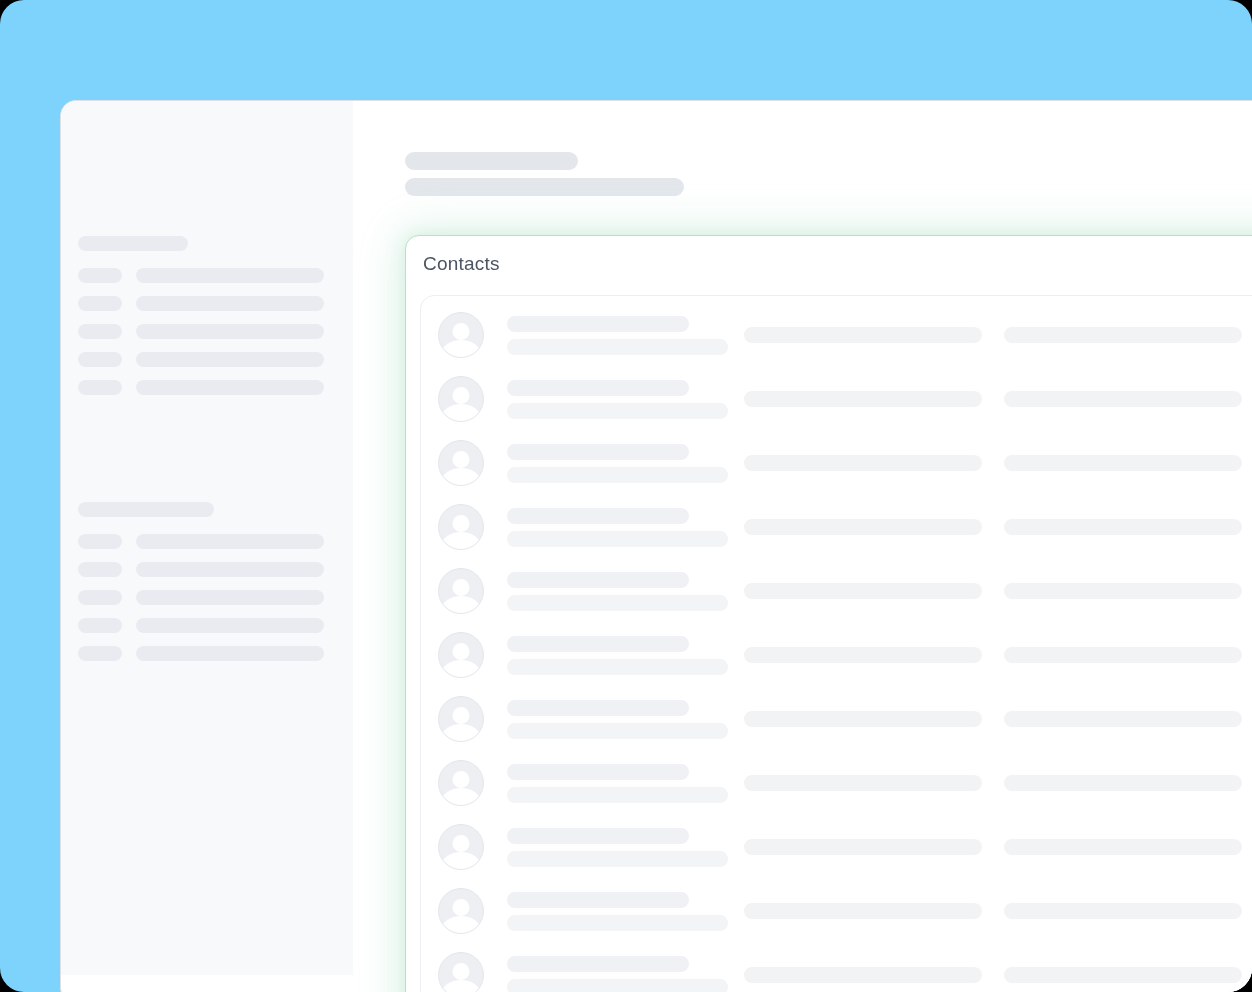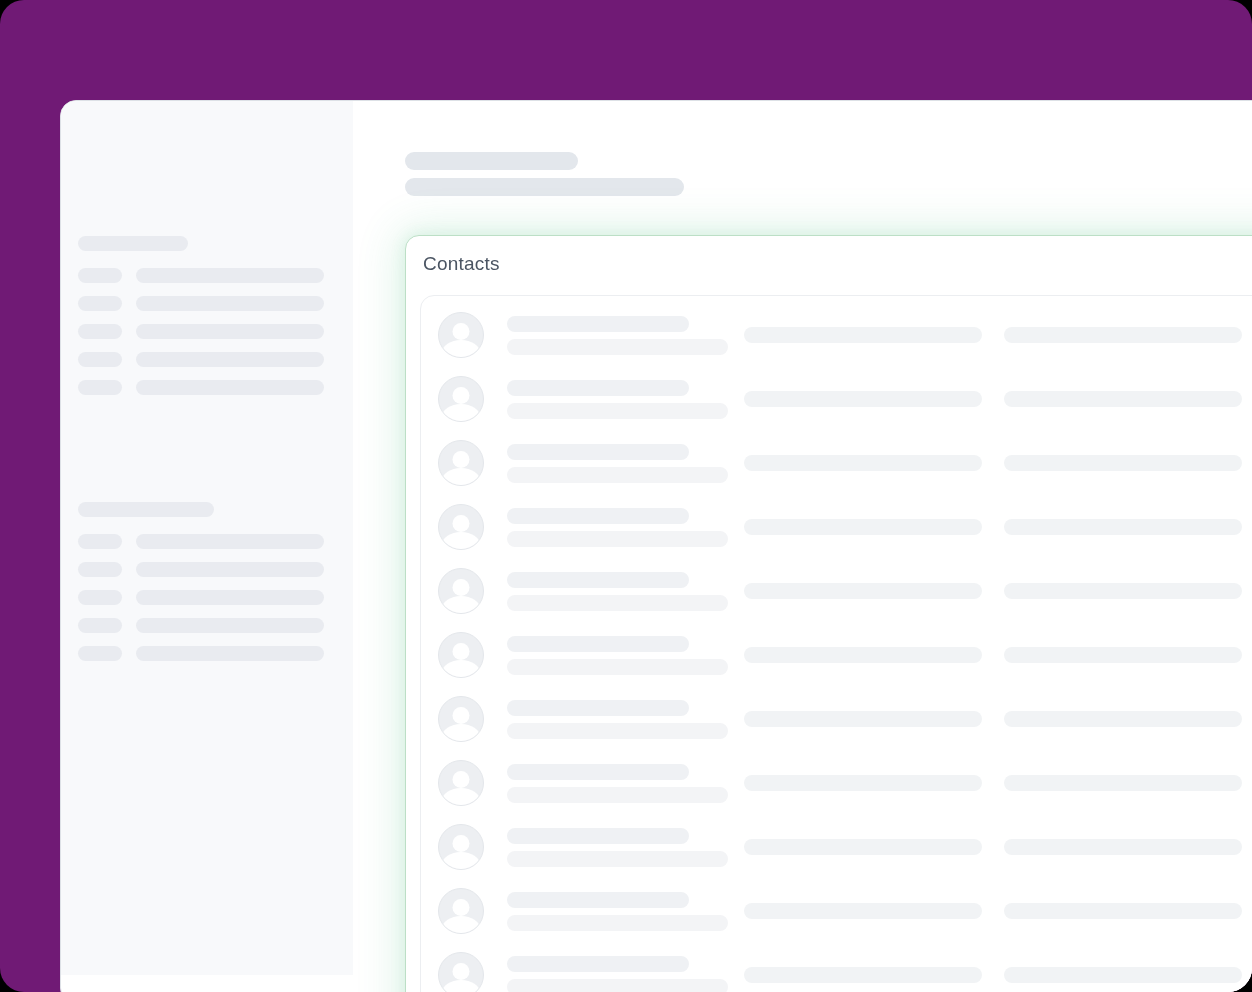--- a/index.html
+++ b/index.html
@@ -2,21 +2,21 @@
 <html><head>
 <meta charset="utf-8">
 <style>
   html,body { margin:0; padding:0; background:#000; }
   * { box-sizing:border-box; }
   body { font-family:"Liberation Sans", sans-serif; }
 
   .page {
     position:relative;
     width:1252px; height:992px;
-    background:#701a75;
+    background:#7dd3fc;
     border-radius:24px;
     overflow:hidden;
   }
 
   
   .window-card {
     position:absolute;
     left:60px; top:100px;
     width:1220px; height:904px;
     background:#ffffff;

